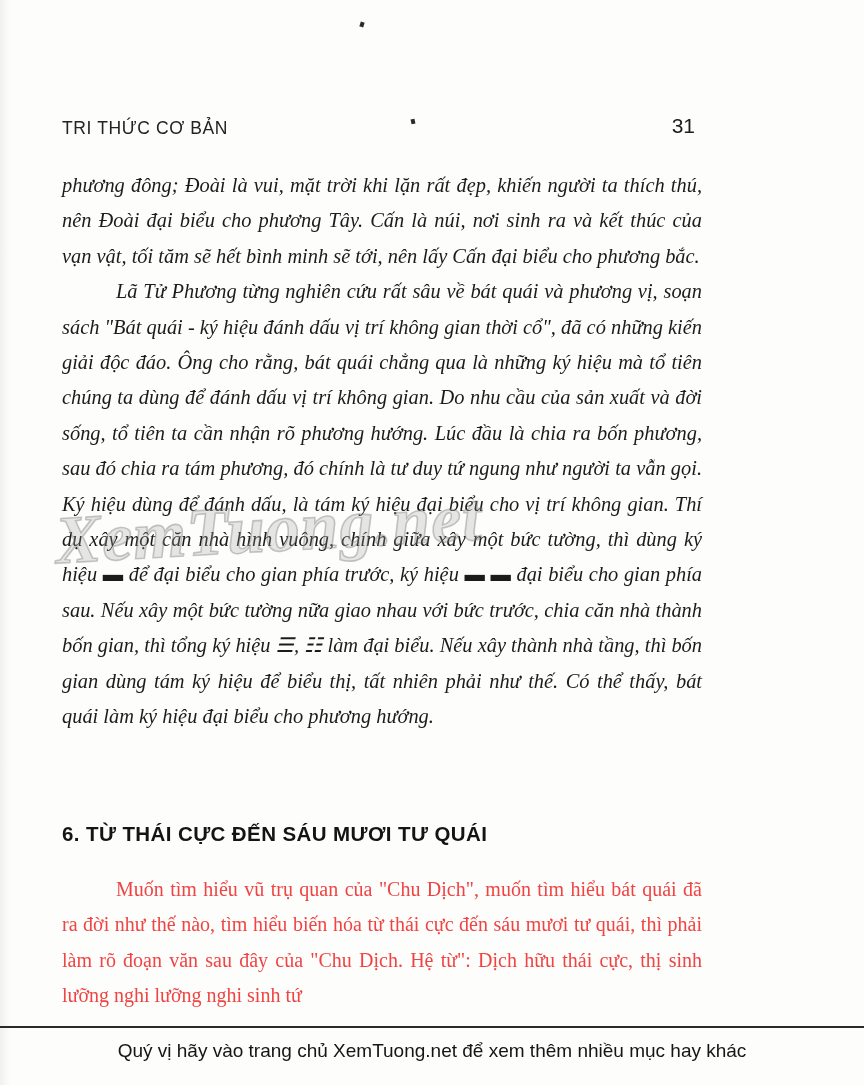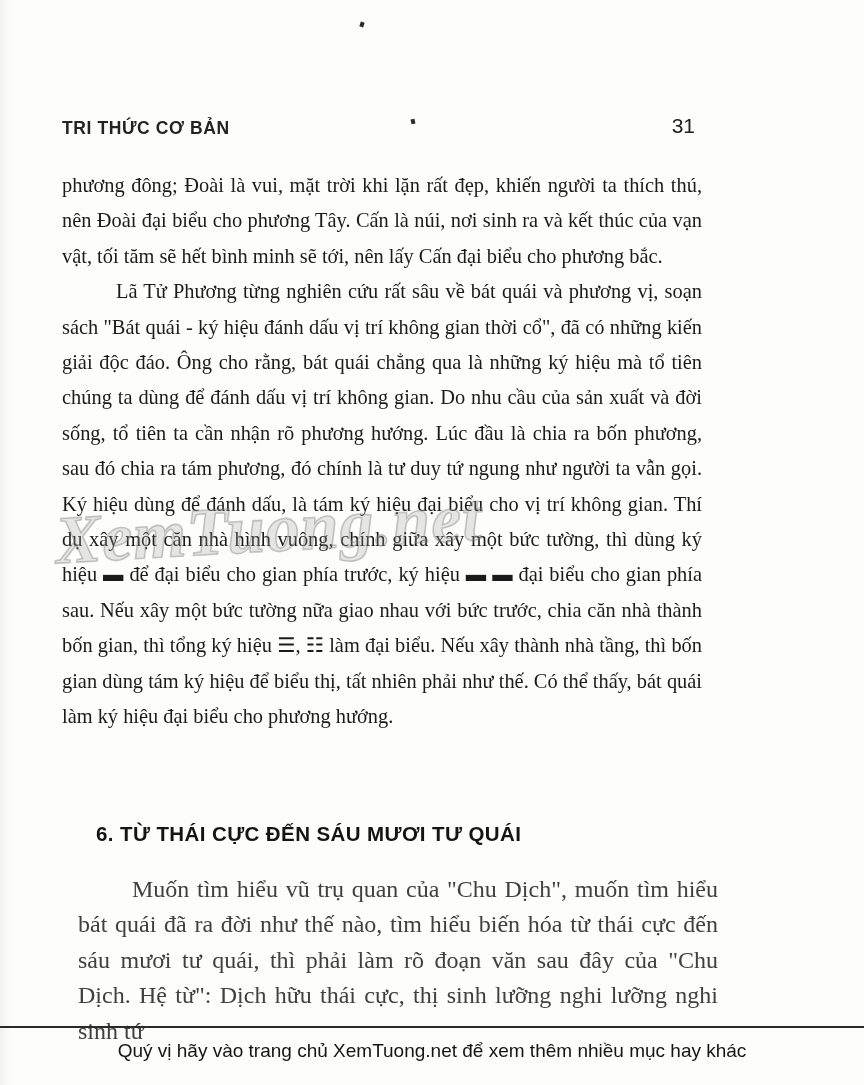--- a/index.html
+++ b/index.html
@@ -39,71 +39,70 @@
   }
   .header .running-title {
     position: absolute;
     left: 0;
     top: 0;
     font-family: "Liberation Sans", sans-serif;
     font-size: 17.5px;
     letter-spacing: 0.6px;
     color: #232323;
     white-space: nowrap;
-    font-weight: bold;
   }
   .header .page-number {
     position: absolute;
     right: 107px;
     top: -4px;
     font-family: "Liberation Sans", sans-serif;
     font-size: 21px;
     color: #1d1d1d;
     margin-left: 19px;
   }
 
   .body-text {
     position: absolute;
     left: 62px;
     top: 168px;
     width: 640px;
     font-size: 20.4px;
     line-height: 35.4px;
     color: #1b1b1b;
     text-align: justify;
+    font-style: italic;
   }
 
   .body-text p {
     margin: 0;
   }
   .body-text p.indent {
     text-indent: 54px;
   }
 
   .section-heading {
     position: absolute;
     left: 62px;
     top: 822px;
     width: 660px;
     font-family: "Liberation Sans", sans-serif;
     font-size: 20.5px;
     font-weight: 700;
     letter-spacing: 0.4px;
     color: #141414;
-    margin-left: 34px;
   }
 
   .body-text-2 {
     position: absolute;
-    left: 78px;
+    left: 62px;
     top: 872px;
     width: 640px;
-    font-size: 24px;
+    font-size: 20px;
     line-height: 35.4px;
-    color: #404040;
+    color: #ef4444;
     text-align: justify;
   }
   .body-text-2 p { margin: 0; }
   .body-text-2 p.indent { text-indent: 54px; }
 
   .footer-rule {
     position: absolute;
     left: 0;
     right: 0;
     top: 1026px;

